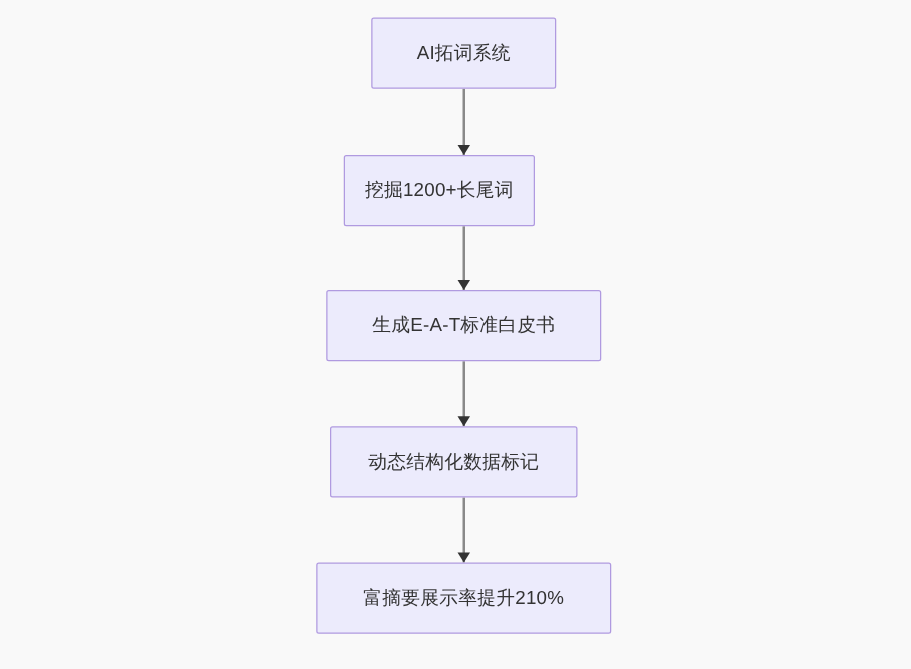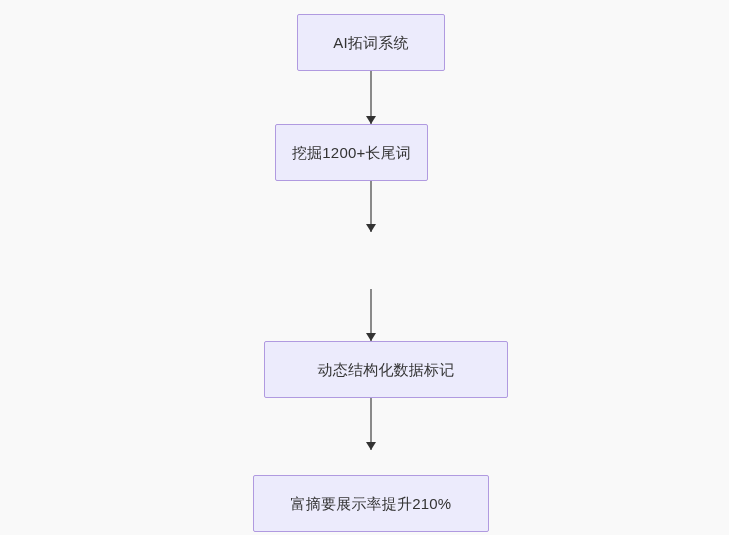--- a/index.html
+++ b/index.html
@@ -82,22 +82,25 @@
   </div>
 
   <div class="node" style="left: 297px; top: 14px; width: 148px; height: 57px; background: rgb(236, 235, 252); border-color: rgb(176, 154, 224); color: rgb(51, 51, 51);">
     <span>AI拓词系统</span>
   </div>
 
   <div class="node" style="left: 275px; top: 124px; width: 153px; height: 57px; background: rgb(236, 235, 252); border-color: rgb(176, 154, 224); color: rgb(51, 51, 51);">
     <span>挖掘1200+长尾词</span>
   </div>
 
+  <div class="node" style="left: 261px; top: 232px; width: 220px; height: 57px; background: rgb(236, 235, 252); border-color: rgb(176, 154, 224); color: rgb(51, 51, 51);">
+    <span>生成E-A-T标准白皮书</span>
+  </div>
 
-  <div class="node" style="left: 264px; top: 341px; width: 244px; height: 57px; background: rgb(236, 235, 252); border-color: rgb(176, 154, 224); color: rgb(51, 51, 51);">
+  <div class="node" style="left: 264px; top: 341px; width: 198px; height: 57px; background: rgb(236, 235, 252); border-color: rgb(176, 154, 224); color: rgb(51, 51, 51);">
     <span>动态结构化数据标记</span>
   </div>
 
-  <div class="node" style="left: 253px; top: 450px; width: 236px; height: 57px; background: rgb(236, 235, 252); border-color: rgb(176, 154, 224); color: rgb(51, 51, 51); margin-top: 25px;">
+  <div class="node" style="left: 253px; top: 450px; width: 236px; height: 57px; background: rgb(236, 235, 252); border-color: rgb(176, 154, 224); color: rgb(51, 51, 51);">
     <span>富摘要展示率提升210%</span>
   </div>
 
 </div>
 
 </body></html>

